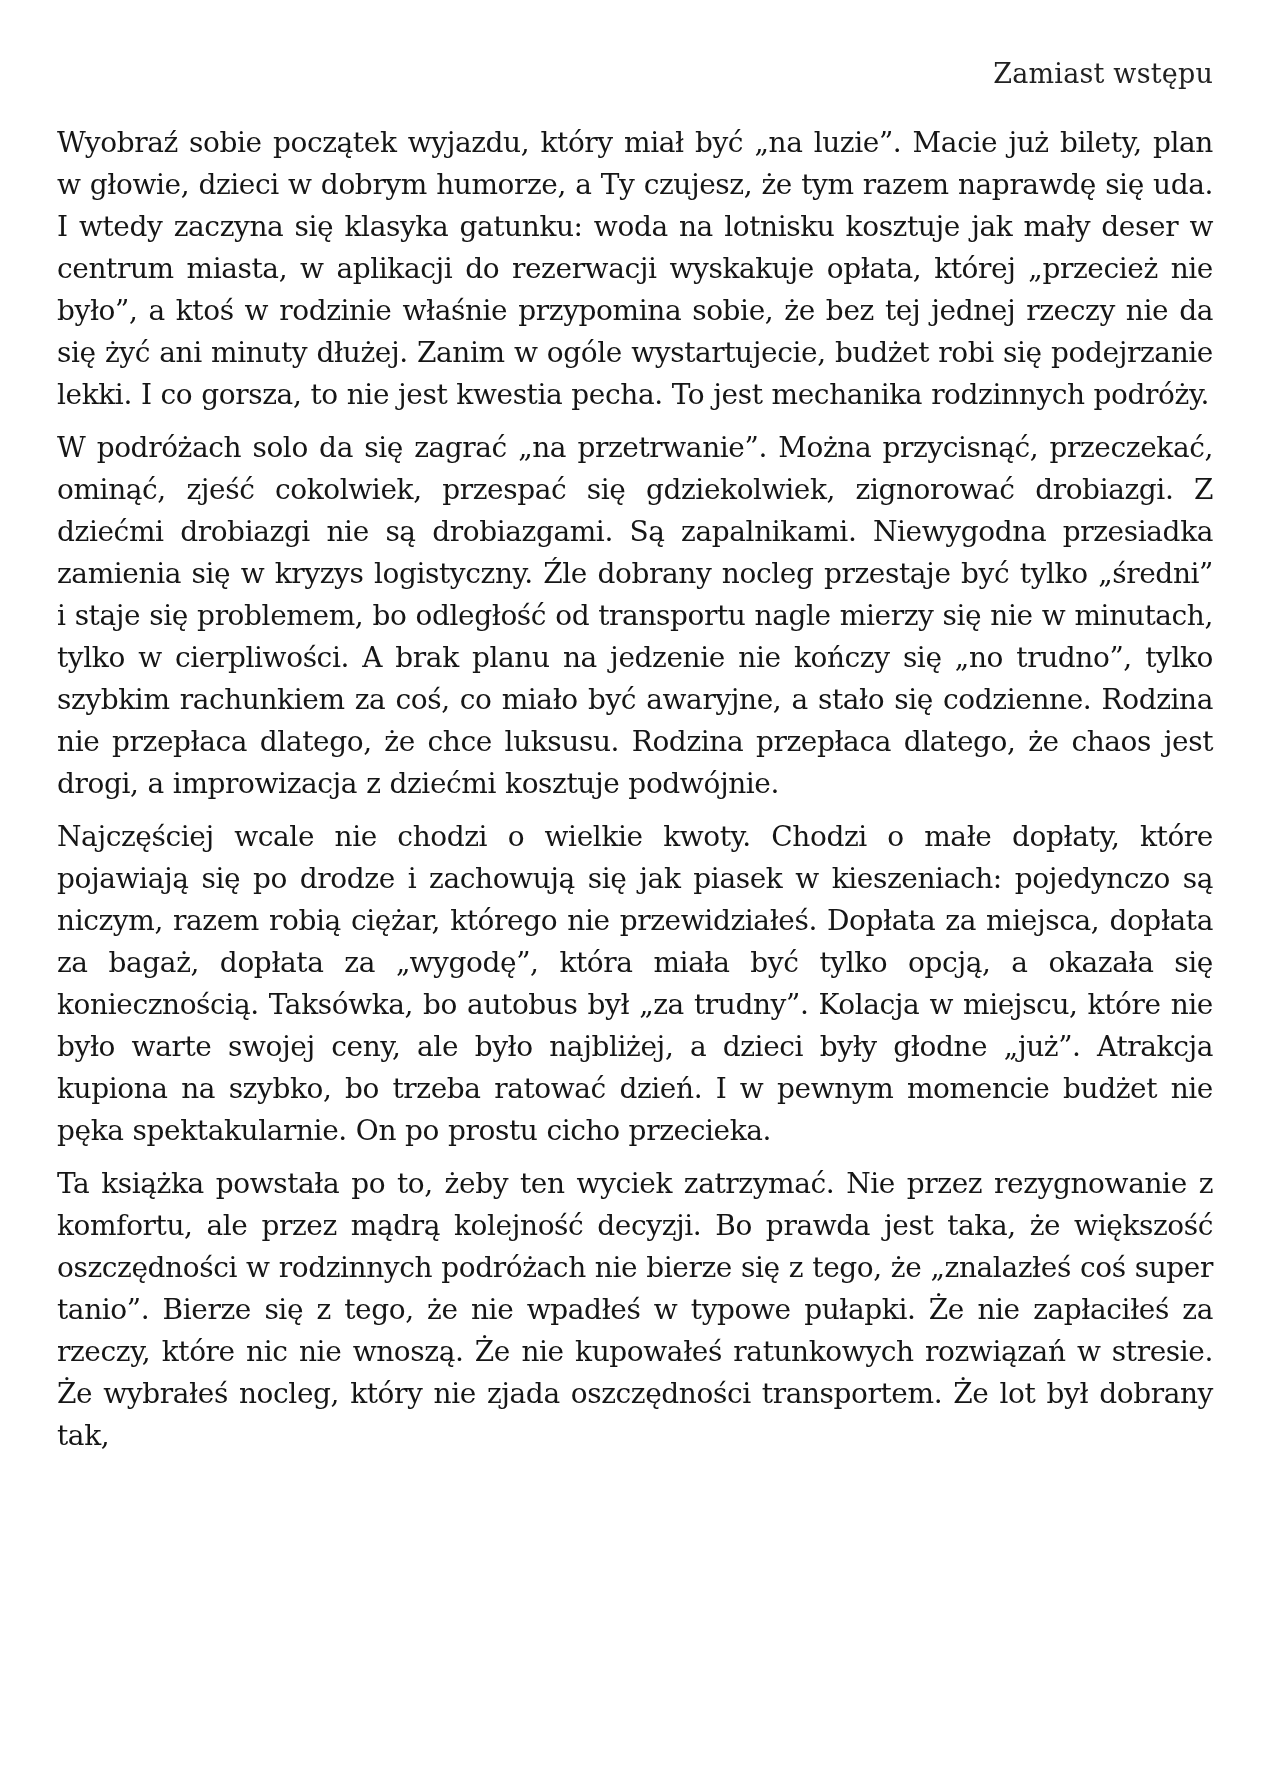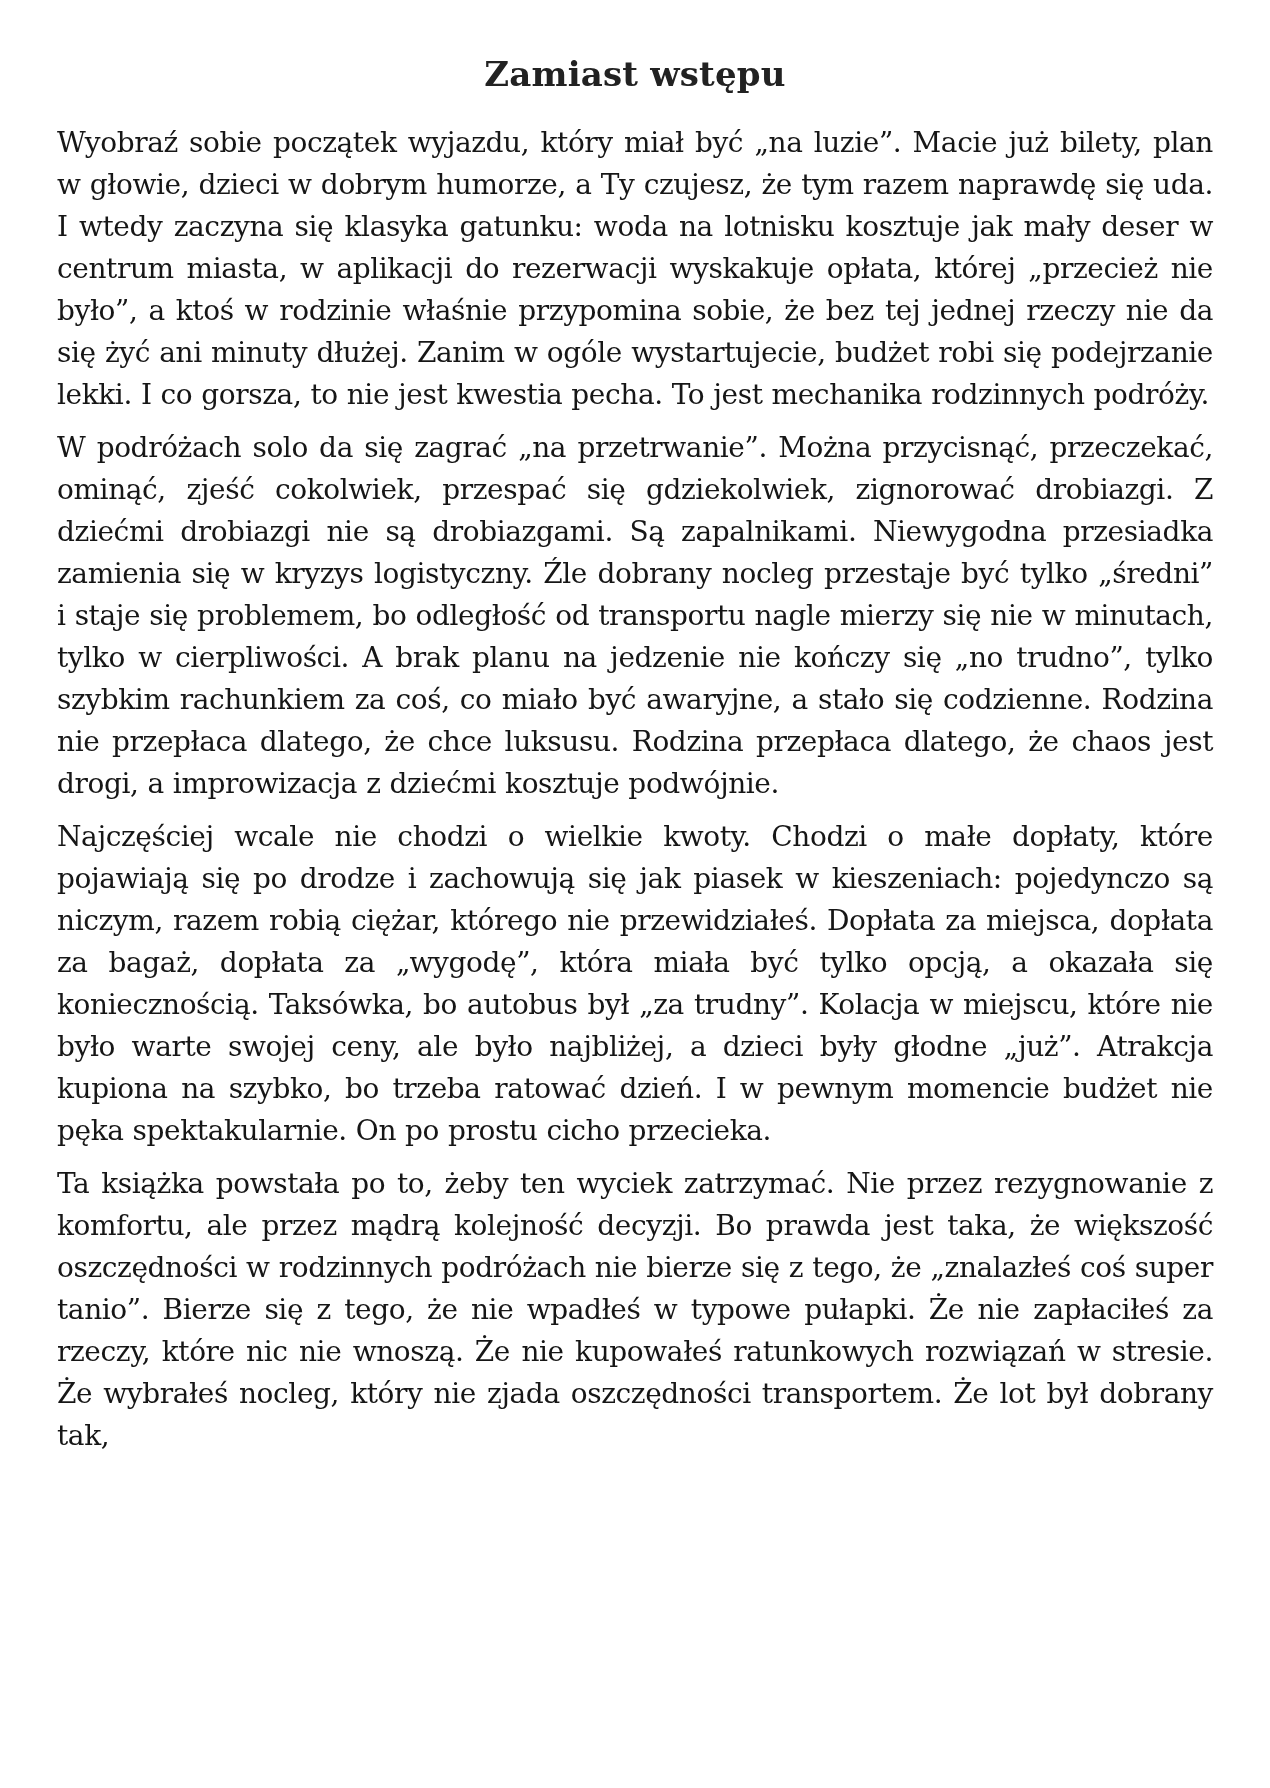--- a/index.html
+++ b/index.html
@@ -14,24 +14,24 @@
     margin: 0 auto;
     background: #ffffff;
     overflow: hidden;
     box-sizing: border-box;
     padding: 52px 57px 0 57px;
     font-family: "DejaVu Serif", "Liberation Serif", serif;
     color: #1b1b1b;
   }
   .chapter-title {
     margin: 0 0 26px 0;
-    font-size: 34px;
+    font-size: 27px;
     line-height: 44px;
-    font-weight: bold;
-    text-align: center;
+    font-weight: normal;
+    text-align: right;
     letter-spacing: 0.2px;
     color: #222222;
   }
   .body-para {
     margin: 0 0 11px 0;
     font-size: 28px;
     line-height: 42px;
     text-align: justify;
     letter-spacing: -0.4px;
     word-spacing: 0.5px;

